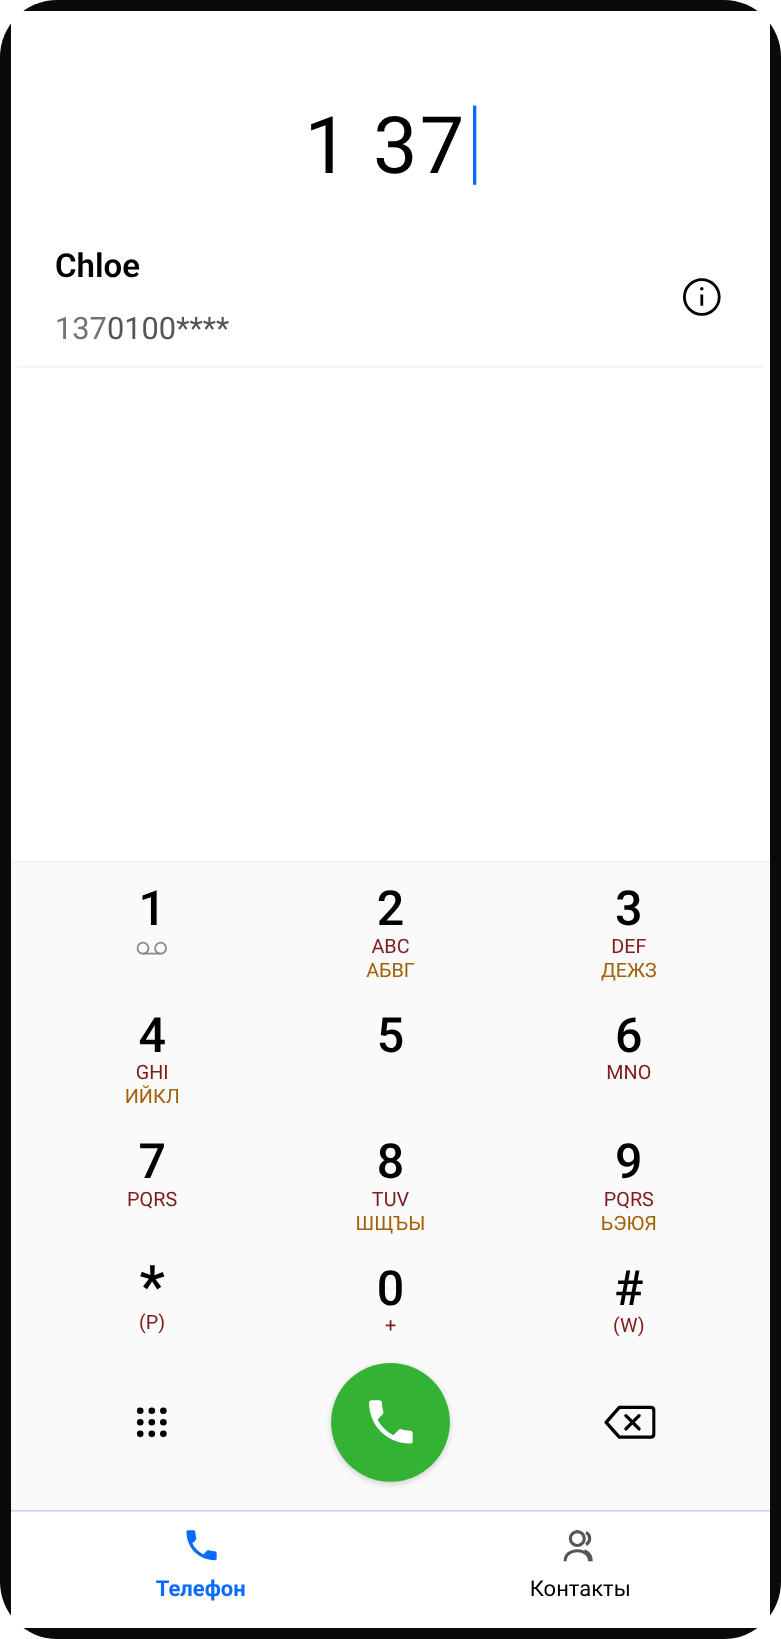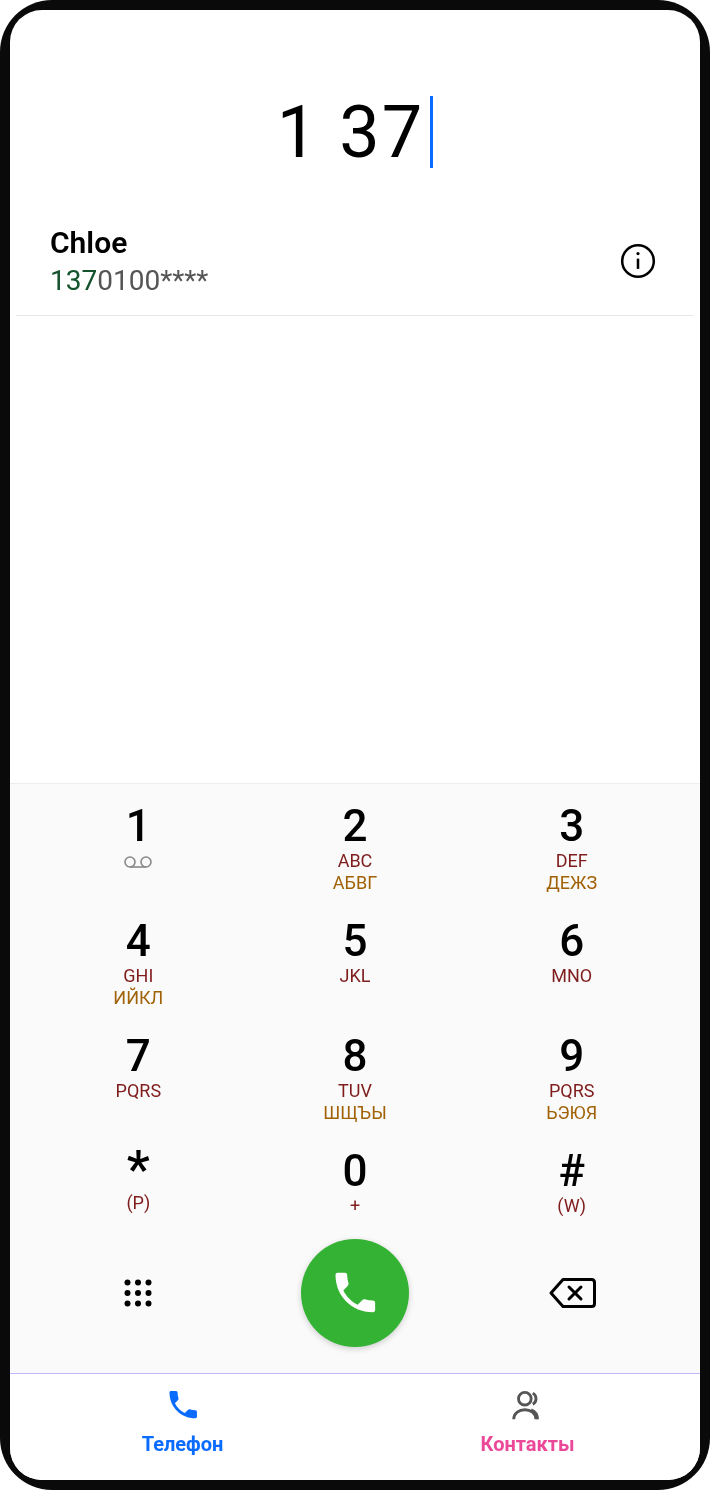--- a/index.html
+++ b/index.html
@@ -1,46 +1,46 @@
 <!DOCTYPE html>
 <html><head>
   <meta charset="utf-8">
   <style>
     *{margin:0;padding:0;box-sizing:border-box;font-family:-apple-system,BlinkMacSystemFont,"Segoe UI",Roboto,Helvetica,Arial,sans-serif;-webkit-font-smoothing:antialiased}
     body{background:#fff;display:flex;justify-content:center}
     .device{width:710px;height:1490px;position:relative;background:#0a0a0a;border-radius:52px;padding:10px}
     .device::before{content:"";position:absolute;right:-6px;top:290px;width:6px;height:120px;background:#111;border-radius:0 3px 3px 0}
     .device::after{content:"";position:absolute;right:-6px;top:430px;width:6px;height:220px;background:#111;border-radius:0 3px 3px 0}
-    .screen{width:100%;height:100%;background:#fff;border-radius:32px;overflow:hidden;display:flex;flex-direction:column}
+    .screen{width:100%;height:100%;background:#fff;border-radius:10px;overflow:hidden;display:flex;flex-direction:column}
     .top-area{flex:0 0 auto;padding:60px 0 0}
     .dial-display{text-align:center;font-size:72px;font-weight:400;letter-spacing:2px;color:#000;padding:20px 0 50px;position:relative}
     .cursor{display:inline-block;width:3px;height:72px;background:#0a6cff;vertical-align:middle;margin-left:6px;animation:blink 1s steps(1) infinite;position:relative;top:-6px}
     @keyframes blink{50%{opacity:0}}
     .suggest{padding:0 34px 18px;display:flex;align-items:center;border-bottom:1px solid #e9e9e9;margin:0 6px}
     .suggest-text{flex:1}
-    .suggest-name{font-size:30px;color:#000;font-weight:600;margin-bottom:4px}
+    .suggest-name{font-size:30px;color:#000;font-weight:600;margin-bottom:22px}
     .suggest-num{font-size:28px;color:#555}
-    .suggest-num .hl{color:#14532d}
+    .suggest-num .hl{color:#737373}
     .info-btn{width:44px;height:44px;display:flex;align-items:center;justify-content:center}
     .spacer{flex:1}
     .keypad{background:#fafafa;border-top:1px solid #eee;padding:10px 20px 6px}
     .krow{display:flex}
     .key{flex:1;text-align:center;padding:10px 0 14px;cursor:pointer;user-select:none}
     .key-digit{font-size:44px;font-weight:500;color:#000;line-height:1}
     .key-star .key-digit{font-size:52px;line-height:.8}
     .key-sub{font-size:18px;color:#7f1d1d;margin-top:2px;line-height:1.25}
     .key-sub2{font-size:18px;color:#a16207;line-height:1.25}
     .key-sub-icon{display:inline-block;margin-top:6px}
     .action-row{display:flex;align-items:center;padding:8px 0 20px}
     .action-cell{flex:1;display:flex;align-items:center;justify-content:center}
     .call-btn{width:108px;height:108px;border-radius:54px;background:#34b233;display:flex;align-items:center;justify-content:center;box-shadow:0 2px 6px rgba(0,0,0,.18)}
     .tabs{display:flex;border-top:1px solid #c4b5fd;background:#fff;padding:10px 0 24px}
     .tab{flex:1;text-align:center}
     .tab-icon{height:42px;display:flex;align-items:center;justify-content:center;margin-bottom:6px}
-    .tab-label{font-size:20px;color:#ec4899;font-weight:700}
+    .tab-label{font-size:20px;color:#000000;font-weight:400}
     .tab.active .tab-label{color:#0a6cff;font-weight:700}
   </style>
 </head>
 <body>
 
 <div class="device">
   <div class="screen">
 
     <div class="top-area">
       <div class="dial-display">
@@ -90,21 +90,20 @@
         </div>
       </div>
       <div class="krow">
         <div class="key">
           <div class="key-digit">4</div>
           <div class="key-sub">GHI</div>
           <div class="key-sub2">ИЙКЛ</div>
         </div>
         <div class="key">
           <div class="key-digit">5</div>
-          <div class="key-sub">JKL</div>
         </div>
         <div class="key">
           <div class="key-digit">6</div>
           <div class="key-sub">MNO</div>
         </div>
       </div>
       <div class="krow">
         <div class="key">
           <div class="key-digit">7</div>
           <div class="key-sub">PQRS</div>

